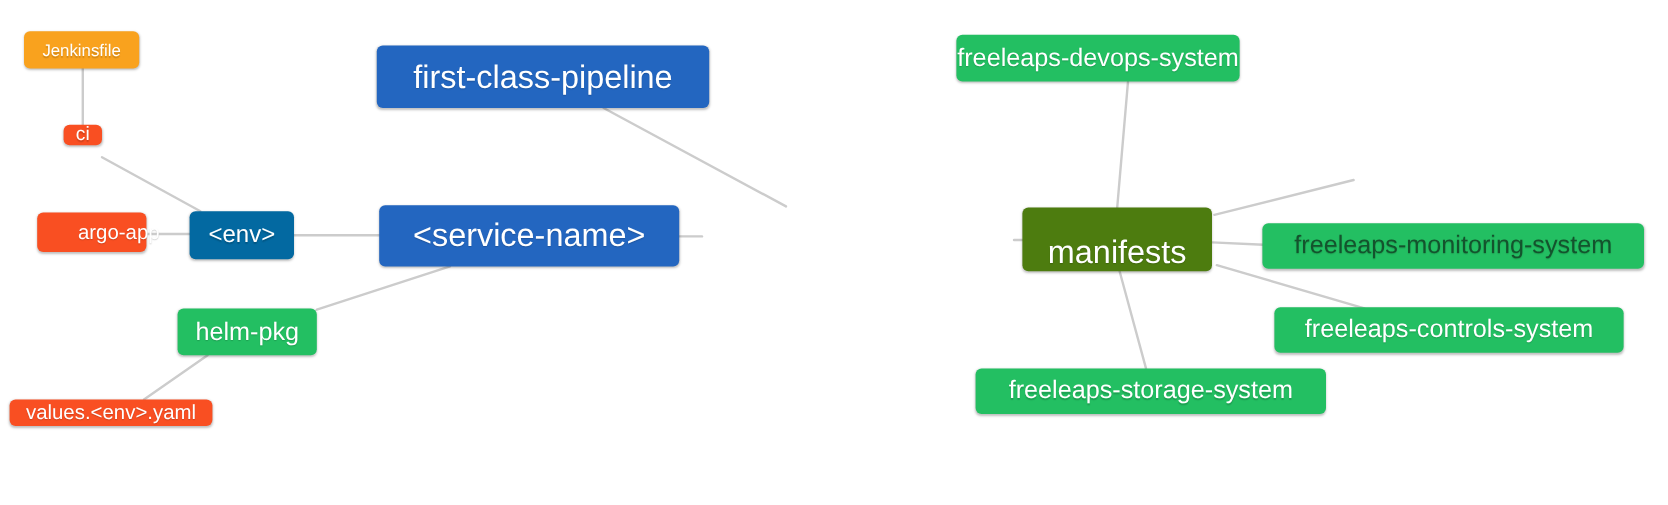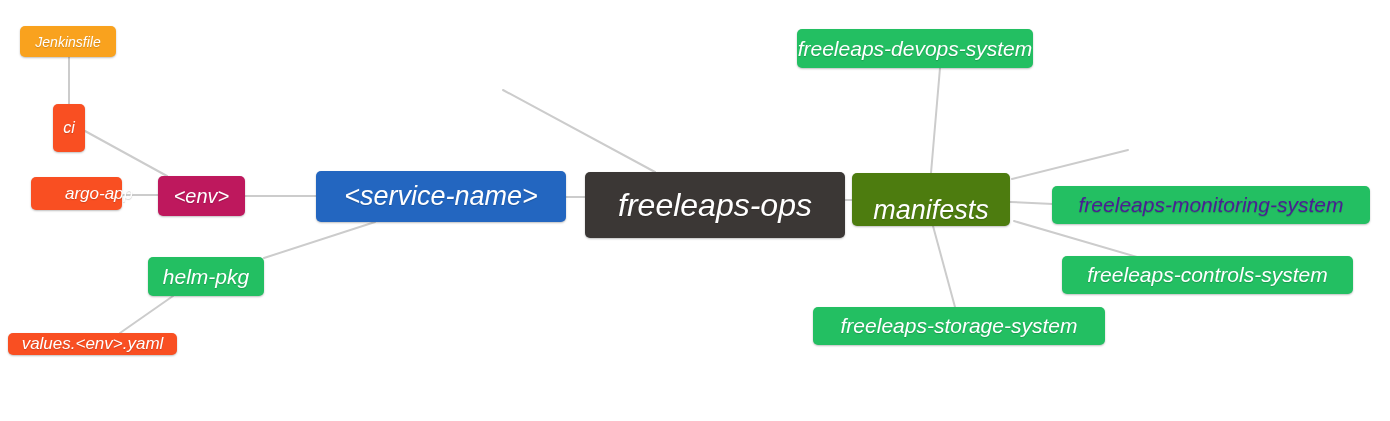--- a/index.html
+++ b/index.html
@@ -34,21 +34,21 @@
     justify-content: center;
     box-sizing: border-box;
     border-radius: 5px;
     color: #ffffff;
     white-space: nowrap;
     box-shadow: 0 1px 2px rgba(0,0,0,0.25);
     text-shadow: 0 1px 1px rgba(0,0,0,0.18);
     cursor: pointer;
     user-select: none;
   }
-  .node span { display: block; font-style: italic; }
+  .node span { display: block; }
 </style>
 </head>
 <body>
 
 <div class="canvas">
   <svg class="edge-layer" width="1390" height="421" viewBox="0 0 1390 421" xmlns="http://www.w3.org/2000/svg">
       <line x1="69" y1="57" x2="69" y2="104" stroke="#cccccc" stroke-width="2" stroke-linecap="round"></line>
       <line x1="85" y1="131" x2="167" y2="176" stroke="#cccccc" stroke-width="2" stroke-linecap="round"></line>
       <line x1="122" y1="195" x2="158" y2="195" stroke="#cccccc" stroke-width="2" stroke-linecap="round"></line>
       <line x1="245" y1="196" x2="316" y2="196" stroke="#cccccc" stroke-width="2" stroke-linecap="round"></line>
@@ -60,48 +60,48 @@
       <line x1="931" y1="173" x2="940" y2="68" stroke="#cccccc" stroke-width="2" stroke-linecap="round"></line>
       <line x1="1012" y1="179" x2="1128" y2="150" stroke="#cccccc" stroke-width="2" stroke-linecap="round"></line>
       <line x1="1010" y1="202" x2="1053" y2="204" stroke="#cccccc" stroke-width="2" stroke-linecap="round"></line>
       <line x1="1014" y1="221" x2="1137" y2="257" stroke="#cccccc" stroke-width="2" stroke-linecap="round"></line>
       <line x1="933" y1="226" x2="955" y2="307" stroke="#cccccc" stroke-width="2" stroke-linecap="round"></line>
     </svg>
   <div class="node-layer">
       <div class="node" style="left: 20px; top: 26px; width: 96px; height: 31px; font-size: 14px; background: rgb(249, 162, 30); color: rgb(255, 255, 255);">
         <span>Jenkinsfile</span>
       </div>
-      <div class="node" style="left: 53px; top: 104px; width: 32px; height: 48px; font-size: 16px; background: rgb(249, 79, 34); color: rgb(255, 255, 255);">
+      <div class="node" style="left: 53px; top: 104px; width: 32px; height: 17px; font-size: 16px; background: rgb(249, 79, 34); color: rgb(255, 255, 255);">
         <span>ci</span>
       </div>
       <div class="node" style="left: 31px; top: 177px; width: 91px; height: 33px; font-size: 17px; background: rgb(249, 79, 34); color: rgb(255, 255, 255); padding-left: 45px;">
         <span>argo-app</span>
       </div>
-      <div class="node" style="left: 158px; top: 176px; width: 87px; height: 40px; font-size: 20px; background: #be185d; color: rgb(255, 255, 255);">
+      <div class="node" style="left: 158px; top: 176px; width: 87px; height: 40px; font-size: 20px; background: #0369a1; color: rgb(255, 255, 255);">
         <span>&lt;env&gt;</span>
       </div>
       <div class="node" style="left: 148px; top: 257px; width: 116px; height: 39px; font-size: 21px; background: rgb(35, 191, 98); color: rgb(255, 255, 255);">
         <span>helm-pkg</span>
       </div>
       <div class="node" style="left: 8px; top: 333px; width: 169px; height: 22px; font-size: 17px; background: rgb(249, 79, 34); color: rgb(255, 255, 255);">
         <span>values.&lt;env&gt;.yaml</span>
       </div>
+      <div class="node" style="left: 314px; top: 38px; width: 277px; height: 52px; font-size: 27px; background: rgb(35, 102, 192); color: rgb(255, 255, 255);">
+        <span>first-class-pipeline</span>
+      </div>
       <div class="node" style="left: 316px; top: 171px; width: 250px; height: 51px; font-size: 27px; background: rgb(35, 102, 192); color: rgb(255, 255, 255);">
         <span>&lt;service-name&gt;</span>
-      </div>
-      <div class="node" style="left: 585px; top: 172px; width: 260px; height: 66px; font-size: 32px; background: rgb(59, 55, 53); color: rgb(255, 255, 255);">
-        <span>freeleaps-ops</span>
       </div>
       <div class="node" style="left: 852px; top: 173px; width: 158px; height: 53px; font-size: 27px; background: #4d7c0f; color: rgb(255, 255, 255); align-items: flex-end;">
         <span>manifests</span>
       </div>
       <div class="node" style="left: 797px; top: 29px; width: 236px; height: 39px; font-size: 21px; background: rgb(35, 191, 98); color: rgb(255, 255, 255);">
         <span>freeleaps-devops-system</span>
       </div>
-      <div class="node" style="left: 1052px; top: 186px; width: 318px; height: 38px; font-size: 21px; background: rgb(35, 191, 98); color: #4c1d95;">
+      <div class="node" style="left: 1052px; top: 186px; width: 318px; height: 38px; font-size: 21px; background: rgb(35, 191, 98); color: #14532d;">
         <span>freeleaps-monitoring-system</span>
       </div>
       <div class="node" style="left: 813px; top: 307px; width: 292px; height: 38px; font-size: 21px; background: rgb(35, 191, 98); color: rgb(255, 255, 255);">
         <span>freeleaps-storage-system</span>
       </div>
       <div class="node" style="left: 1062px; top: 256px; width: 291px; height: 38px; font-size: 21px; background: rgb(35, 191, 98); color: rgb(255, 255, 255);">
         <span>freeleaps-controls-system</span>
       </div>
     </div>
 </div>

